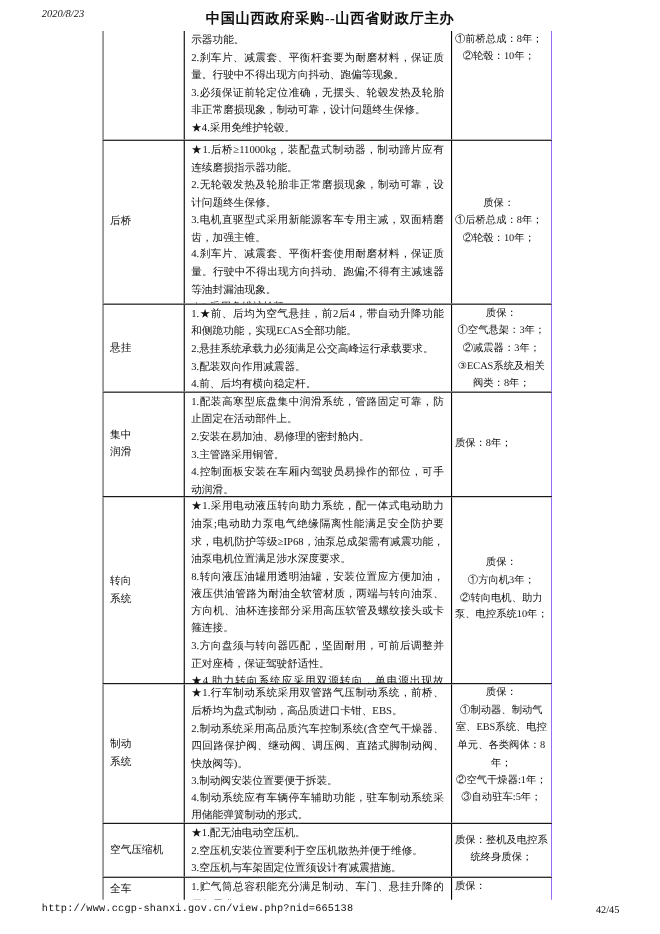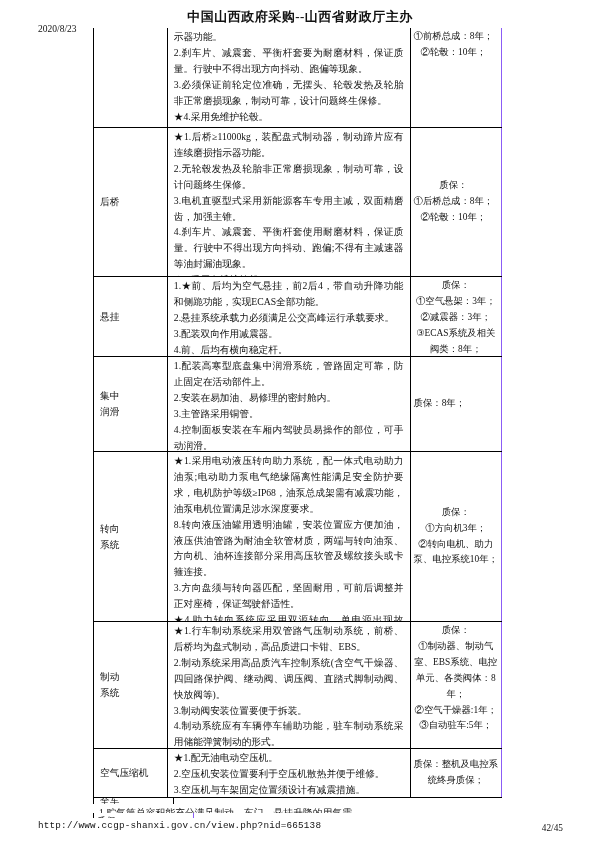--- a/index.html
+++ b/index.html
@@ -1,25 +1,25 @@
 <!DOCTYPE html>
 <html><head>
 <meta charset="utf-8">
 <style>
   html,body{margin:0;padding:0;}
   body{
     width:600px;height:849px;position:relative;background:#ffffff;
     font-family:"Liberation Serif","DejaVu Serif",serif;
     color:#111;overflow:hidden;
   }
-  .hdr-date{position:absolute;left:38px;top:24px;font-size:9.5px;}
+  .hdr-date{position:absolute;left:38px;top:8px;font-size:9.5px;font-style:italic;}
   .hdr-title{position:absolute;left:0;right:0;top:8px;text-align:center;font-weight:bold;font-size:13px;letter-spacing:.5px;}
   .spec-table{position:absolute;left:93px;top:28px;width:409px;height:790px;overflow:hidden;}
   .row{display:flex;border-bottom:1px solid #000;box-sizing:border-box;overflow:hidden;}
-  .row.last{border-bottom:none;flex-direction:column;}
+  .row.last{border-bottom:none;}
   .r1{height:100px;}
   .r2{height:149px;}
   .r3{height:80px;}
   .r4{height:95px;}
   .r5{height:170px;}
   .r6{height:127px;}
   .r7{height:49px;}
   .r8{height:21px;}
   .cell{box-sizing:border-box;font-size:9.7px;line-height:15.9px;overflow:hidden;}
   .cat{

